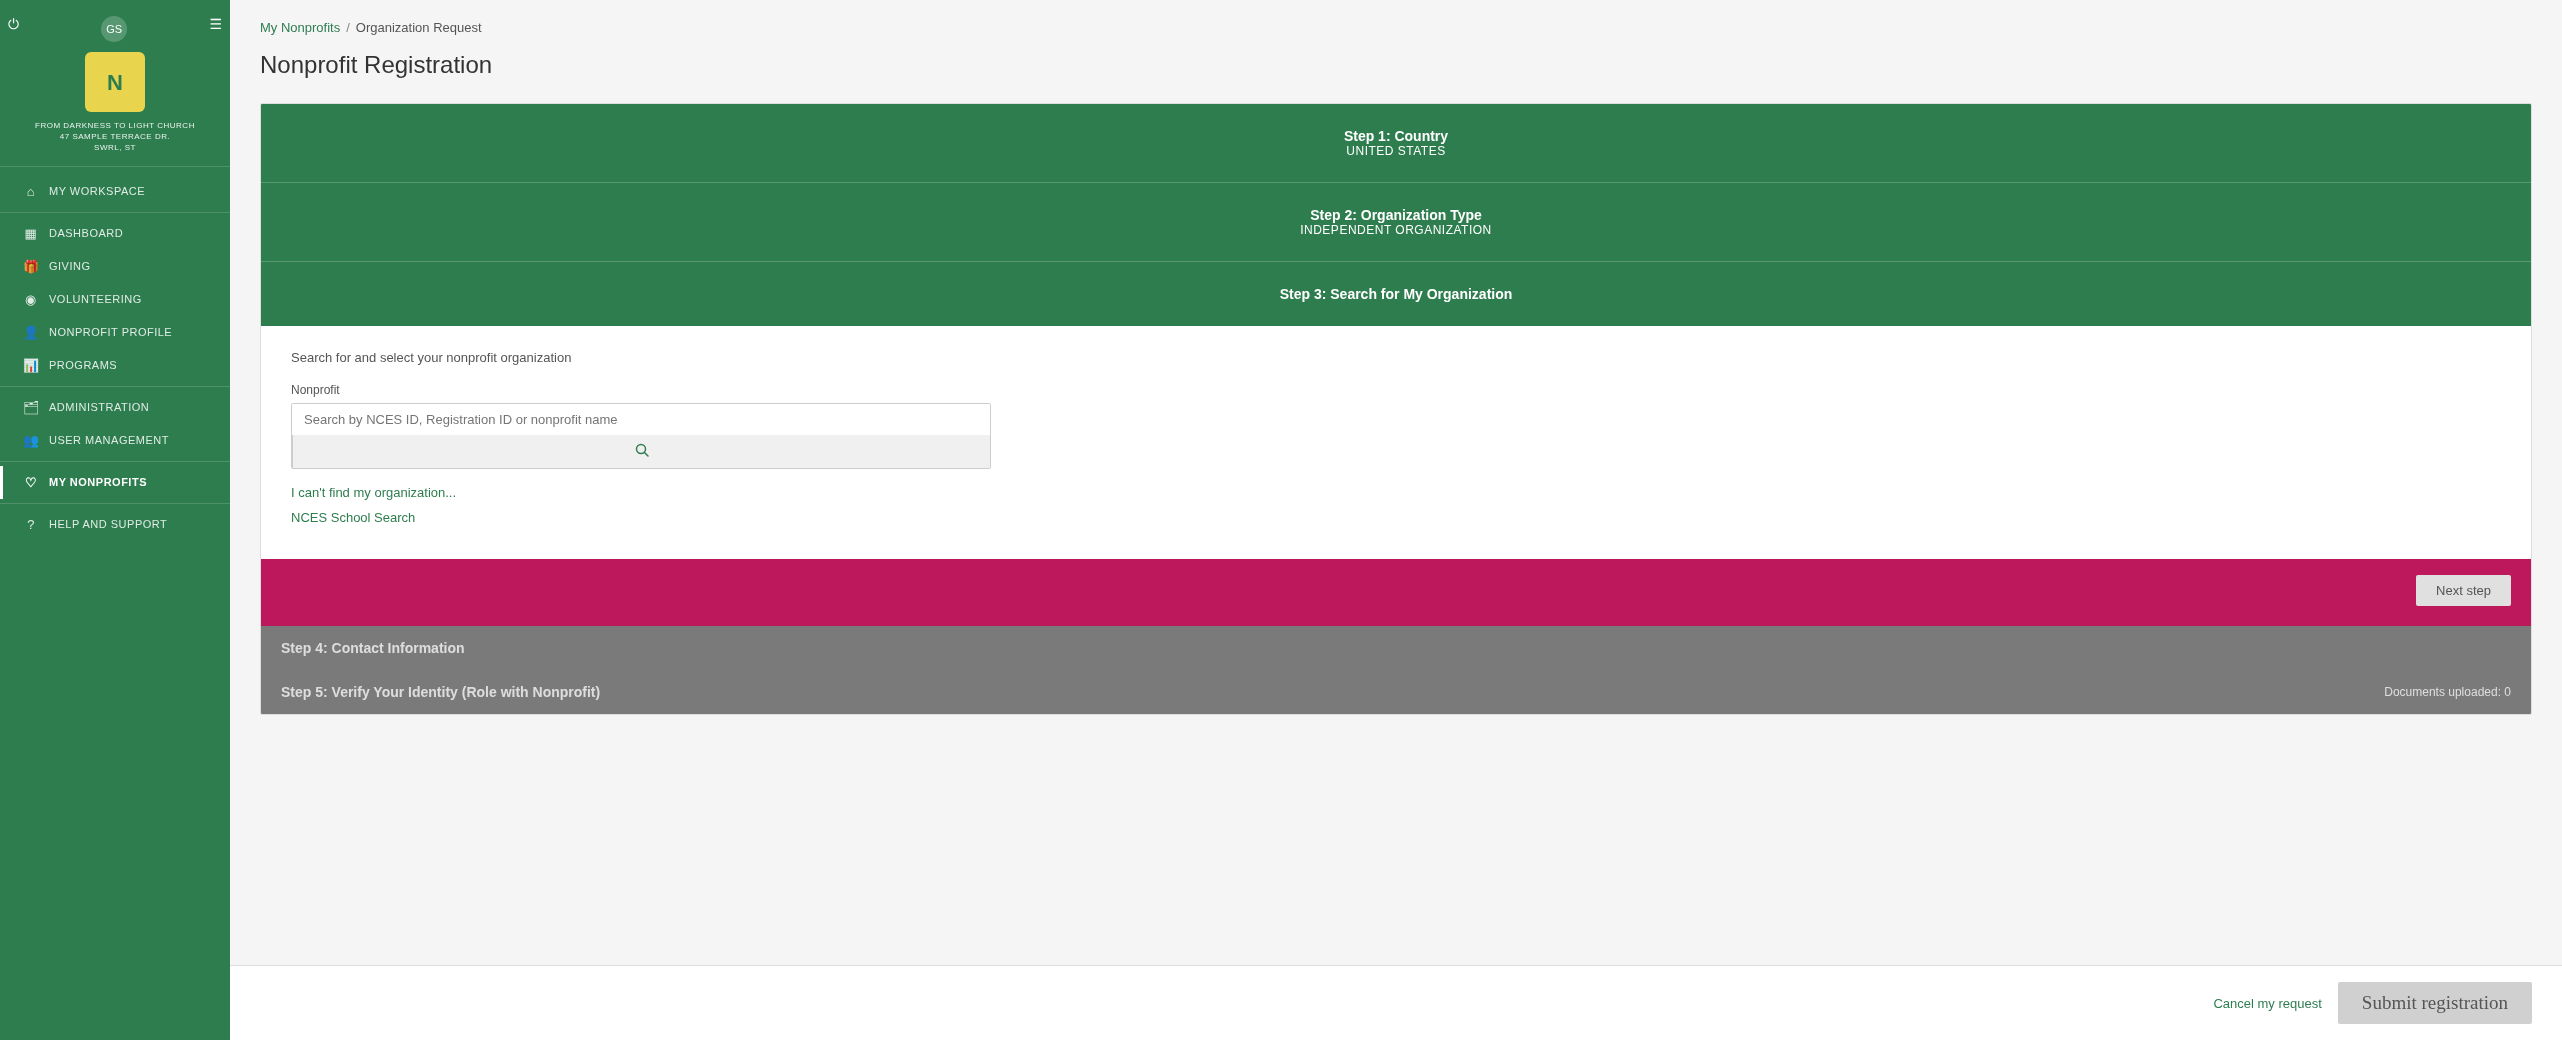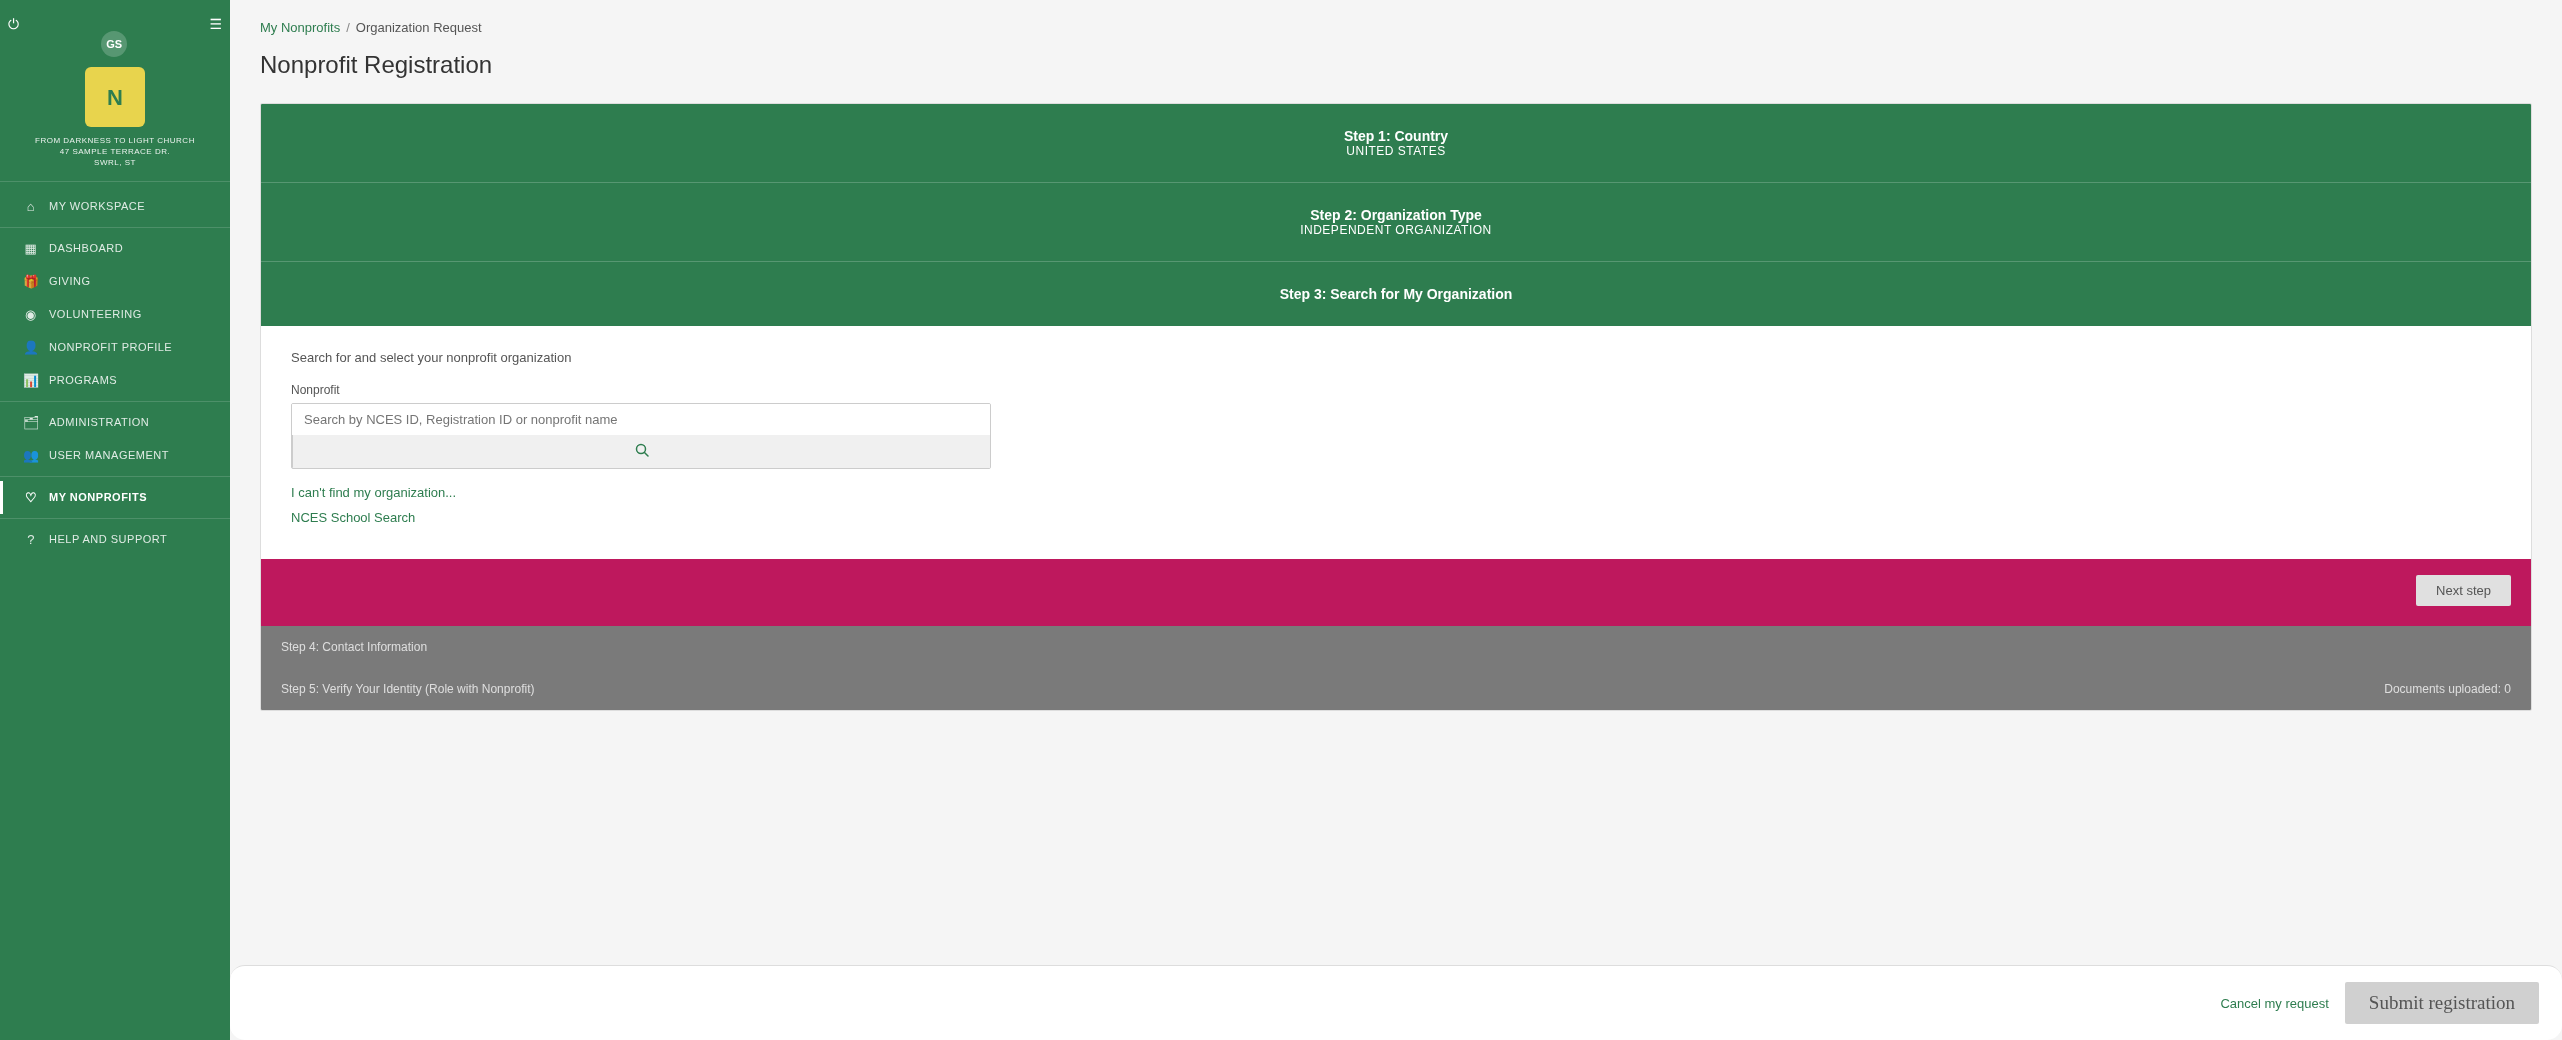--- a/index.html
+++ b/index.html
@@ -31,21 +31,21 @@
     }
     .power-icon, .gs-badge, .menu-icon {
       cursor: pointer;
       font-size: 14px;
     }
     .gs-badge {
       background: rgba(255,255,255,0.2);
       border-radius: 50%;
       width: 26px; height: 26px;
       display: flex; align-items: center; justify-content: center;
-      font-size: 11px; font-weight: bold; margin-top: 15px;
+      font-size: 11px; font-weight: normal;
     }
     .org-logo {
       width: 60px; height: 60px;
       background: #e8d44d;
       border-radius: 6px;
       margin-bottom: 8px;
       display: flex; align-items: center; justify-content: center;
       font-size: 24px;
       color: #2e7d4f;
     }
@@ -226,37 +226,36 @@
     
     .step-header-disabled {
       background: #7a7a7a;
       color: rgba(255,255,255,0.75);
       padding: 14px 20px;
       display: flex;
       justify-content: space-between;
       align-items: center;
     }
     .step-header-disabled .step-label {
-      font-size: 12px;
-      font-weight: 400;
+      font-size: 14px;
+      font-weight: 700;
     }
     .step-header-disabled .step-value {
       font-size: 12px;
     }
 
     
     .footer {
       background: white;
       border-top: 1px solid #ddd;
-      padding: 16px 23px;
+      padding: 16px 30px;
       display: flex;
       justify-content: flex-end;
       align-items: center;
       gap: 16px;
-      border-radius: 15px;
     }
     .cancel-link {
       font-size: 13px;
       color: #2e7d4f;
       cursor: pointer;
       text-decoration: none;
     }
     .submit-btn {
       background: #d0d0d0;
       color: #555;

